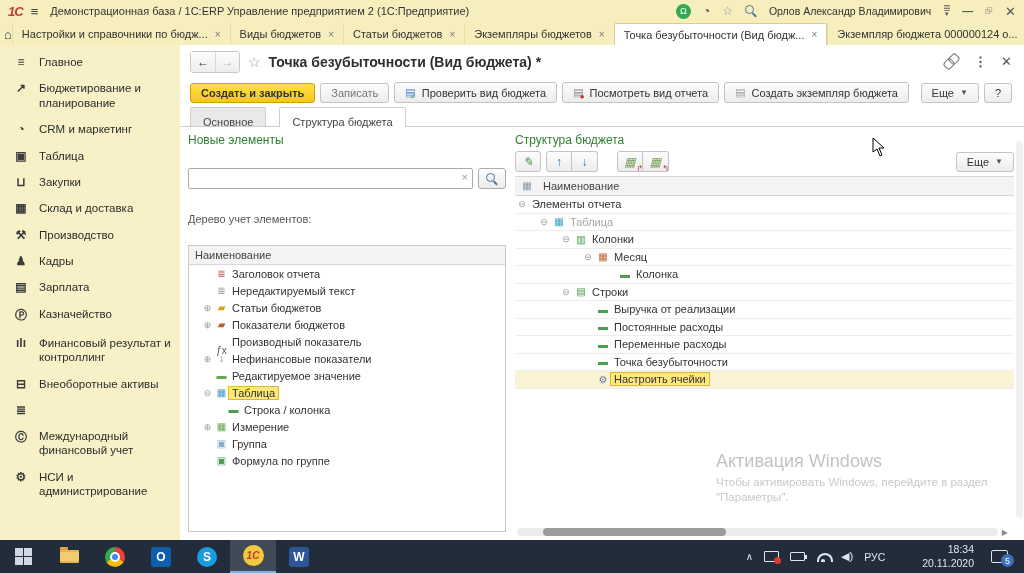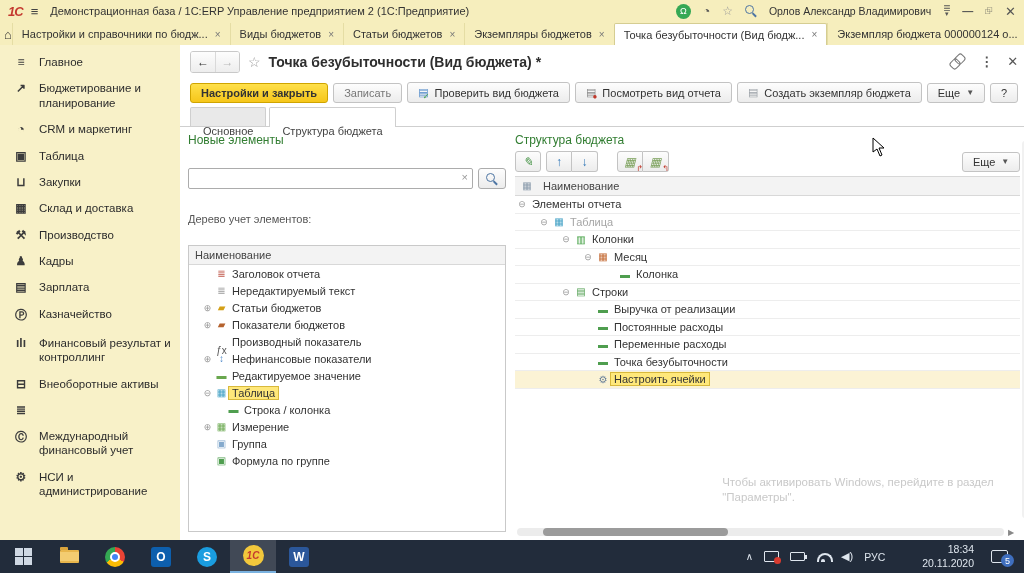--- a/index.html
+++ b/index.html
@@ -52,21 +52,21 @@
 
   .form-toolbar { height:29px; display:flex; align-items:center; gap:5px; padding:0 12px 0 10px; }
   .btn { border:1px solid #c3c3c3; border-radius:3px; background:linear-gradient(#fdfdfd,#ececec); padding:3px 10px; font-size:11px; color:#333; display:inline-flex; align-items:center; gap:6px; cursor:default; white-space:nowrap; }
   .btn.primary { background:linear-gradient(#ffe04a,#f6c61a); border-color:#cfa400; font-weight:bold; }
   .btn.dim-label { color:#777; }
   .btn .ic { font-size:11px; position:relative; font-style:normal; }
   .tb-right-grp { margin-left:auto; display:flex; gap:5px; }
   .caret { font-size:8px; color:#555; }
 
   .form-tabs { display:flex; padding-left:10px; height:20px; border-bottom:1px solid #cfcfcf; }
-  .ftab { padding:17px 12px 0; border:1px solid #cfcfcf; border-bottom:none; background:#e9e9e9; border-radius:2px 2px 0 0; color:#444; margin-right:3px; font-size:11px; }
+  .ftab { padding:8px 12px 0; border:1px solid #cfcfcf; border-bottom:none; background:#e9e9e9; border-radius:2px 2px 0 0; color:#444; margin-right:13px; font-size:11px; }
   .ftab.active { background:#fff; margin-bottom:-1px; }
 
   .panels { flex:1; display:flex; padding:5px 10px 0 8px; gap:9px; position:relative; min-height:0; }
   .panel-left { width:318px; flex:none; display:flex; flex-direction:column; min-height:0;gap:17px; }
   .panel-right { flex:1; display:flex; flex-direction:column; position:relative; min-height:0; }
   .panel-h { color:#317d31; font-size:12px; margin:1px 0 4px; }
 
   .search-row { display:flex; gap:5px; align-items:center; }
   .search-wrap { flex:1; position:relative; }
   .search-input { width:100%; height:21px; border:1px solid #acacac; border-radius:2px; padding:0 18px 0 5px; font-family:inherit; font-size:11px; }
@@ -296,21 +296,21 @@
         <span class="star">☆</span>
         <span class="form-title">Точка безубыточности (Вид бюджета) *</span>
         <span class="fh-right">
           <span class="linkic"></span>
           <span class="dots">⋮</span>
           <span class="fh-close">✕</span>
         </span>
       </div>
 
       <div class="form-toolbar">
-        <span class="btn primary">Настройки и закрыть</span>
+        <span class="btn primary">Создать и закрыть</span>
         <span class="btn dim-label">Записать</span>
         <span class="btn">
           <i class="ic" style="color: rgb(74, 134, 200);">▤<i class="sub" style="color: rgb(63, 158, 63);">✓</i></i>
           <span>Проверить вид бюджета</span>
         </span>
         <span class="btn">
           <i class="ic" style="color: rgb(138, 138, 138);">▤<i class="sub" style="color: rgb(192, 57, 43);">●</i></i>
           <span>Посмотреть вид отчета</span>
         </span>
         <span class="btn">
@@ -547,20 +547,21 @@
                 </div>
 
                 <div class="rrow selected">
                   <span style="padding-left: 66px;"></span>
                   <span class="tog"></span>
                   <span class="ico" style="color: rgb(102, 126, 153);">⚙</span>
                   <span class="lbl">Настроить ячейки</span>
                 </div>
               </div>
             <div class="watermark">
+              <div class="wm1">Активация Windows</div>
               <div class="wm2">Чтобы активировать Windows, перейдите в раздел "Параметры".</div>
             </div>
           </div>
           <div class="hscroll">
               <span class="thumb"></span>
             </div>
           <span class="hscroll-arrow">▶</span>
         </div>
       </div>
 

